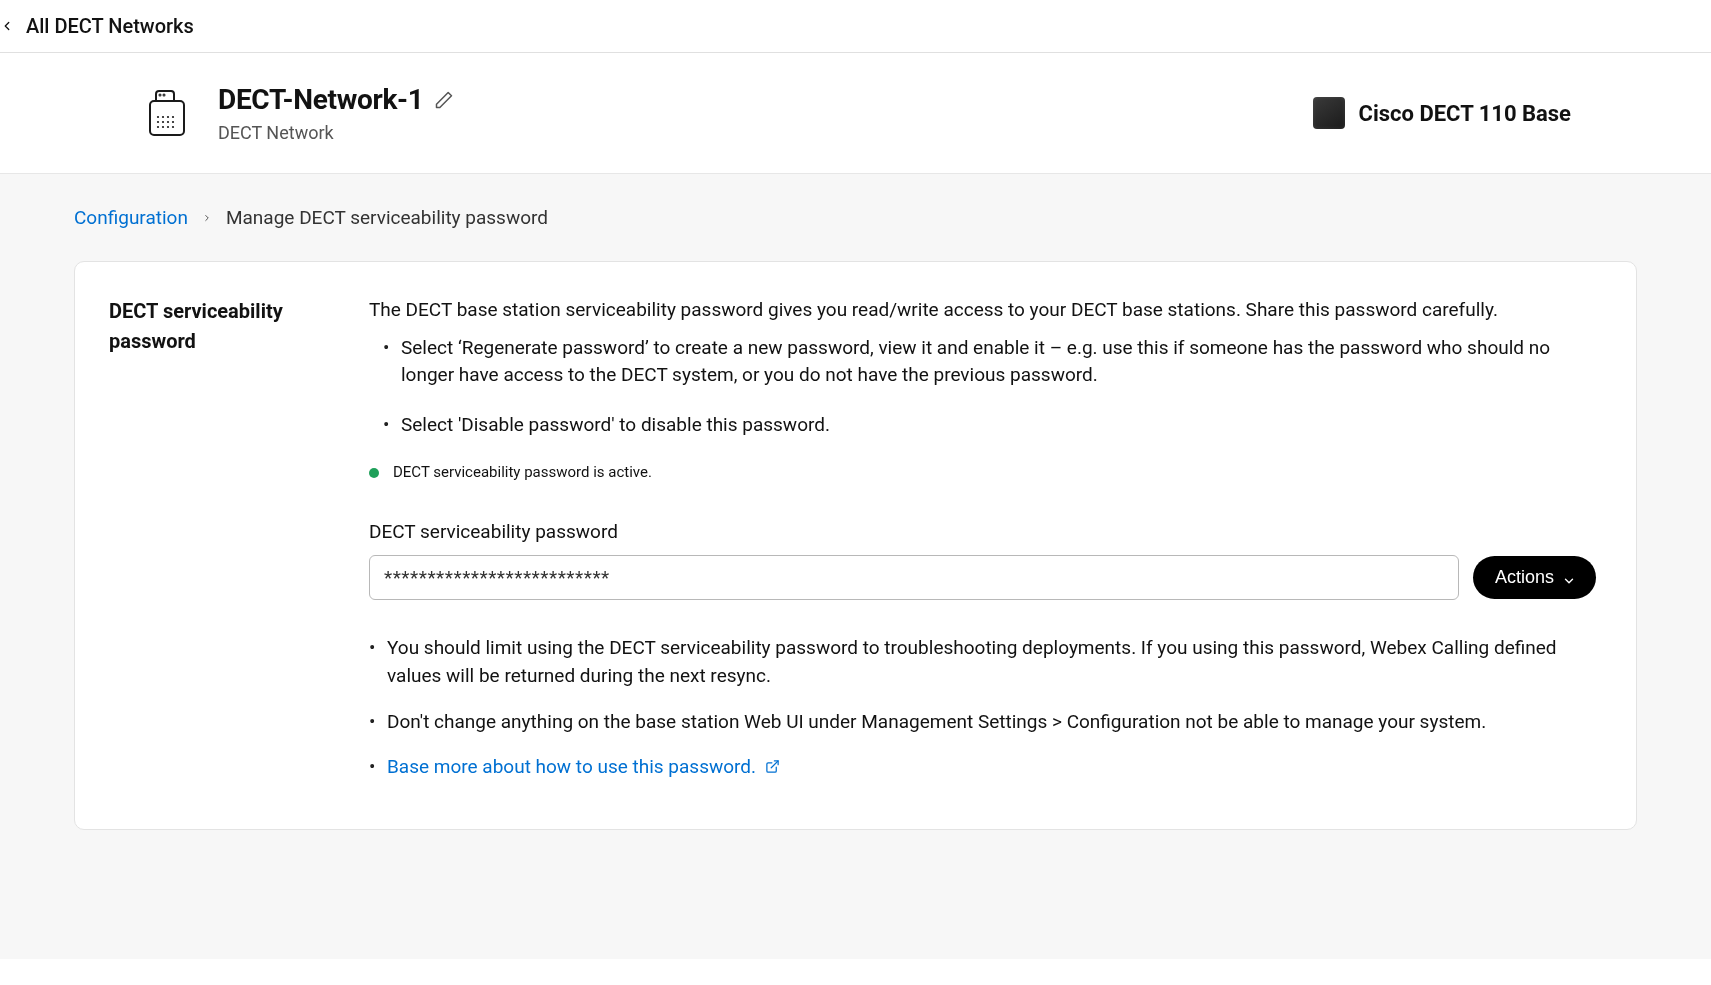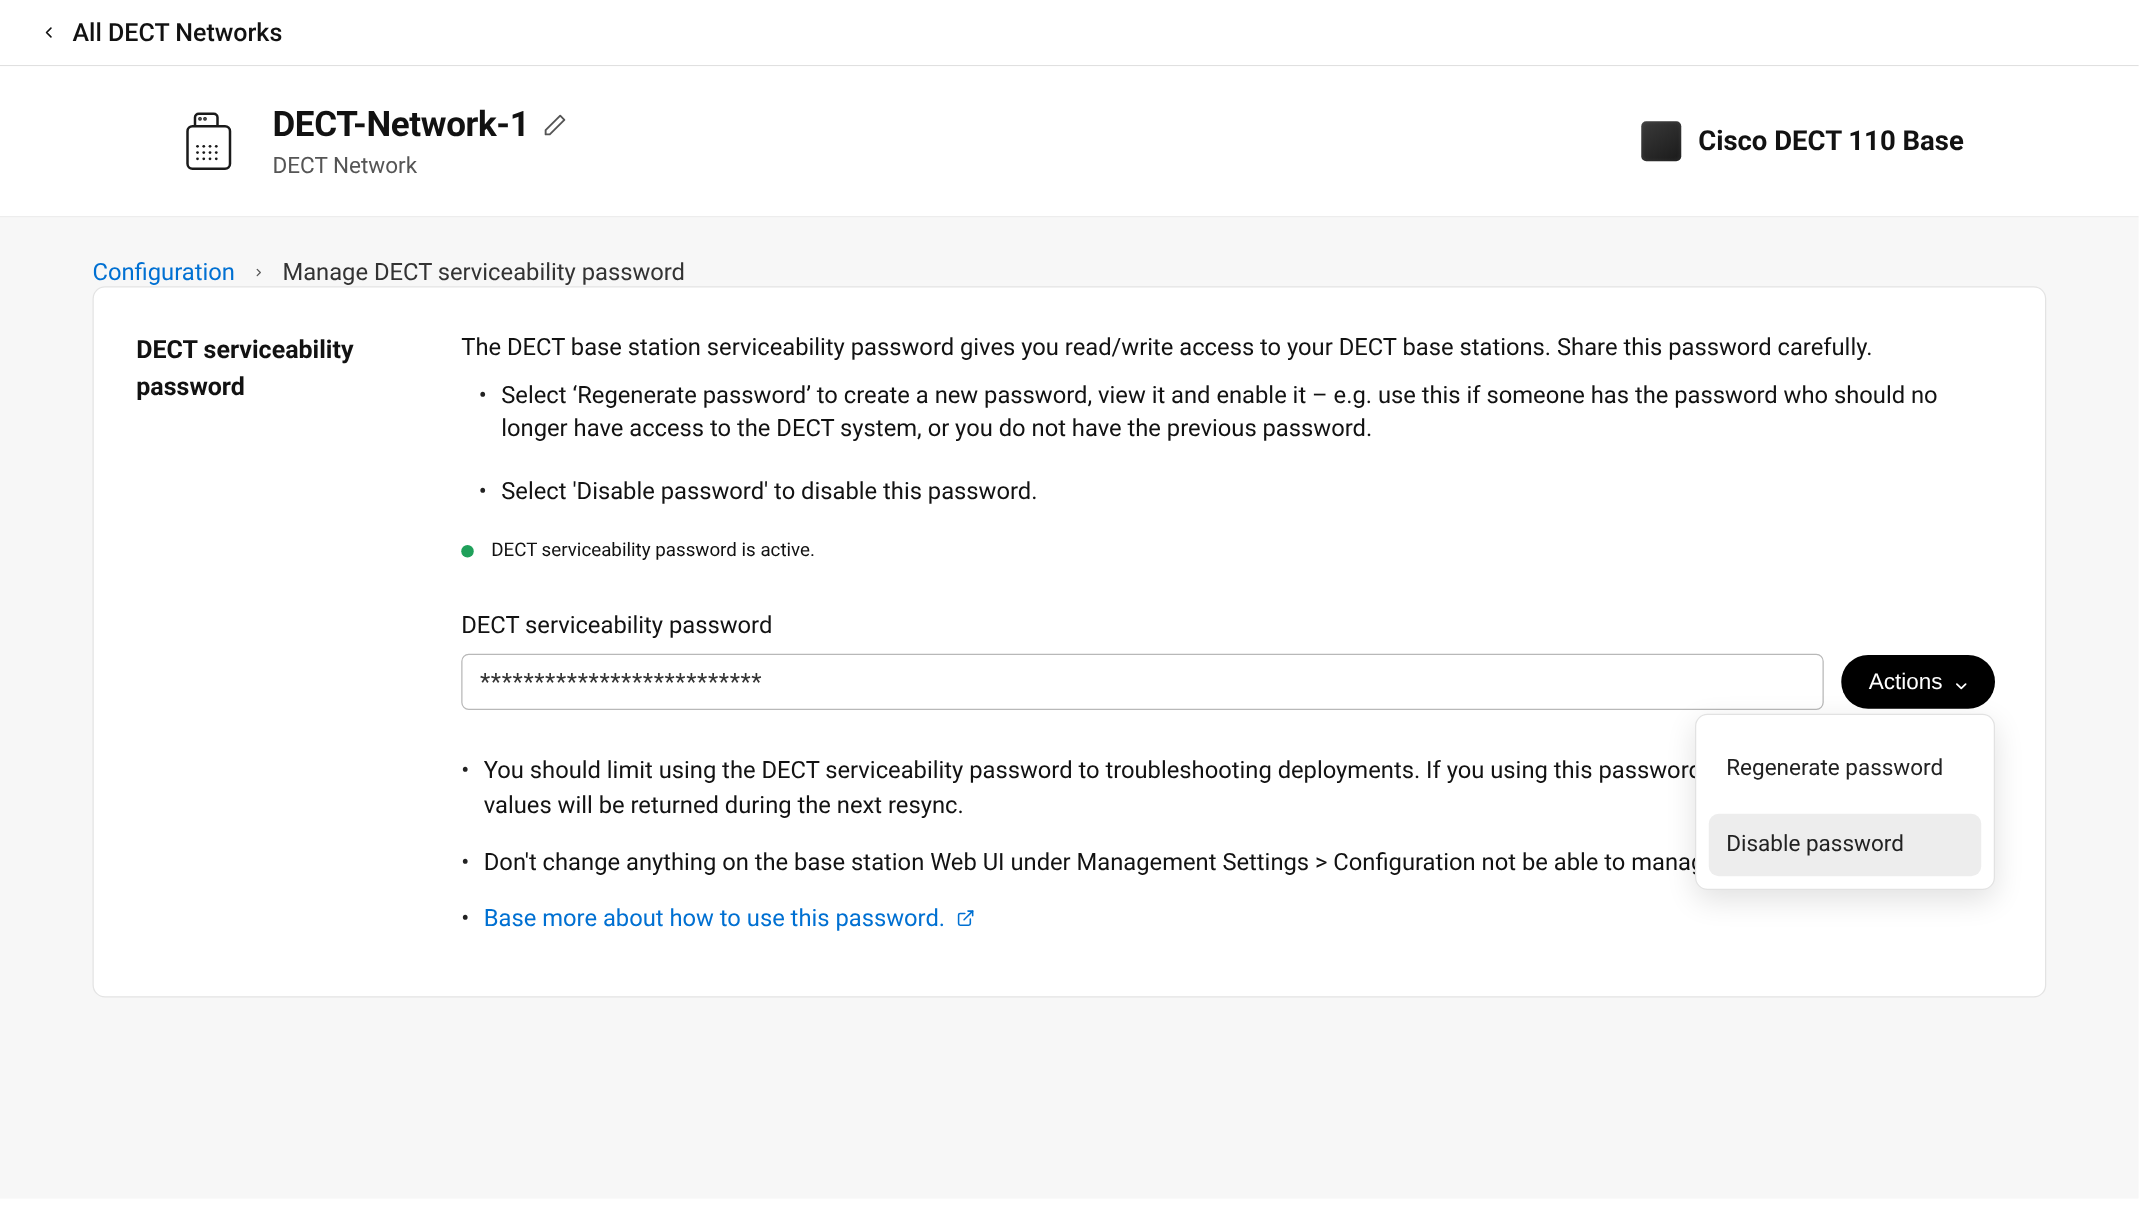--- a/index.html
+++ b/index.html
@@ -8,21 +8,21 @@
     font-size: 16px;
     color: #121212;
     background: #ffffff;
   }
 
   
   .back-bar {
     display: flex;
     align-items: center;
     gap: 12px;
-    padding: 14px 32px;
+    padding: 14px 0;
     border-bottom: 1px solid #e0e0e0;
     font-size: 20px;
   }
   .back-bar .chev { width: 14px; height: 14px; }
   .back-bar .label { font-weight: 500; }
 
   
   .header {
     display: flex;
     align-items: center;
@@ -53,20 +53,21 @@
   .body-area {
     background: #f7f7f7;
     padding: 32px 74px 0 74px;
     min-height: calc(100vh - 200px);
   }
 
   
   .breadcrumbs {
     display: flex; align-items: center; gap: 14px;
     font-size: 19px;
+    margin-bottom: 32px;
   }
   .breadcrumbs .bc-link { color: #0070d2; cursor: pointer; }
   .breadcrumbs .bc-sep { color: #555; }
   .breadcrumbs .bc-current { color: #333; }
 
   
   .card {
     background: #fff;
     border: 1px solid #e3e3e3;
     border-radius: 10px;
@@ -238,24 +239,20 @@
 
       <div class="field-row">
         <input class="pwd-input" type="text" readonly="" value="**************************" style="">
         <button class="actions-btn">
           <span>Actions</span>
           <svg class="chev-down" viewBox="0 0 24 24" fill="none" stroke="currentColor" stroke-width="2.4" stroke-linecap="round" stroke-linejoin="round">
               <polyline points="6 9 12 15 18 9"></polyline>
             </svg>
         </button>
 
-        <div class="dropdown">
-          <div class="dropdown-item">Regenerate password</div>
-          <div class="dropdown-item hover">Disable password</div>
-        </div>
       </div>
 
       <ul class="notes">
         <li>You should limit using the DECT serviceability password to troubleshooting deployments. If you using this password, Webex Calling defined values will be returned during the next resync.</li>
         <li>Don't change anything on the base station Web UI under Management Settings &gt; Configuration not be able to manage your system.</li>
         <li>
           <span class="link">Base more about how to use this password.</span>
           <svg class="ext-icon" viewBox="0 0 24 24" fill="none" stroke="currentColor" stroke-width="2" stroke-linecap="round" stroke-linejoin="round">
               <path d="M18 13v6a2 2 0 0 1-2 2H5a2 2 0 0 1-2-2V8a2 2 0 0 1 2-2h6"></path>
               <polyline points="15 3 21 3 21 9"></polyline>

